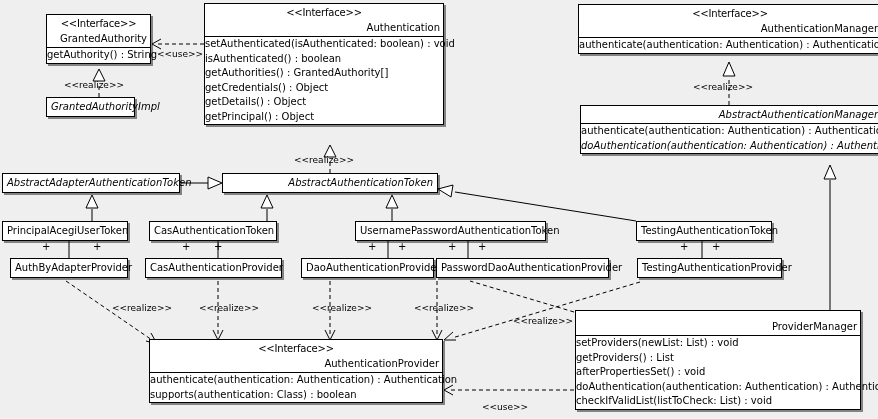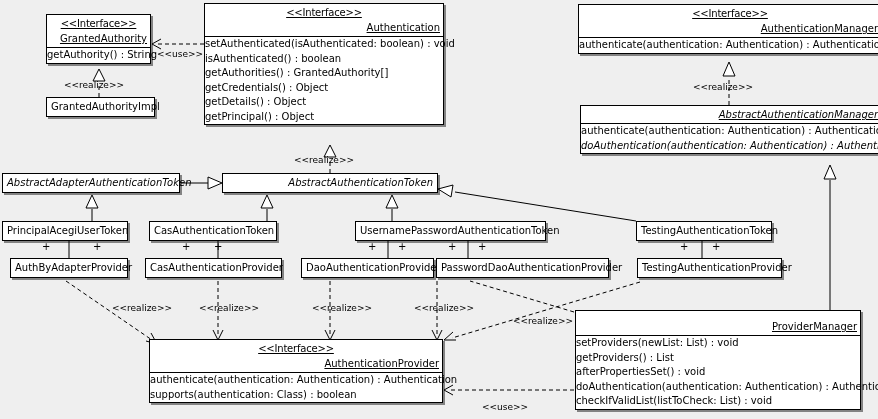--- a/index.html
+++ b/index.html
@@ -31,21 +31,20 @@
     border: 1px solid #000000;
     box-shadow: 2px 2px 0 rgba(0,0,0,0.45);
     font-size: 10px;
     line-height: 1.1;
     color: #000;
     z-index: 5;
   }
   .cls .hdr {
     padding: 2px 3px 3px 3px;
     text-align: center;
-    text-decoration: underline;
   }
   .cls .stereo {
     display: block;
     font-size: 10px;
     text-align: center;
     letter-spacing: -0.2px;
     padding: 1px 0 4px 0;
   }
   .cls .cname {
     display: block;
@@ -208,21 +207,21 @@
     <div class="hdr">
       <span class="stereo">&lt;&lt;Interface&gt;&gt;</span>
       <span class="cname">GrantedAuthority</span>
     </div>
     <div class="sep"></div>
     <div class="ops">
       <div class="op">getAuthority() : String</div>
     </div>
   </div>
 
-  <div class="cls simple" style="left:46px; top:97px; width:109px;">
+  <div class="cls simple" style="left:46px; top:97px; width:89px;font-style:italic;">
     <span class="cname">GrantedAuthorityImpl</span>
   </div>
 
   <div class="cls" style="left:204px; top:3px; width:240px;">
     <div class="hdr">
       <span class="stereo">&lt;&lt;Interface&gt;&gt;</span>
       <span class="cname">Authentication</span>
     </div>
     <div class="sep"></div>
     <div class="ops">

